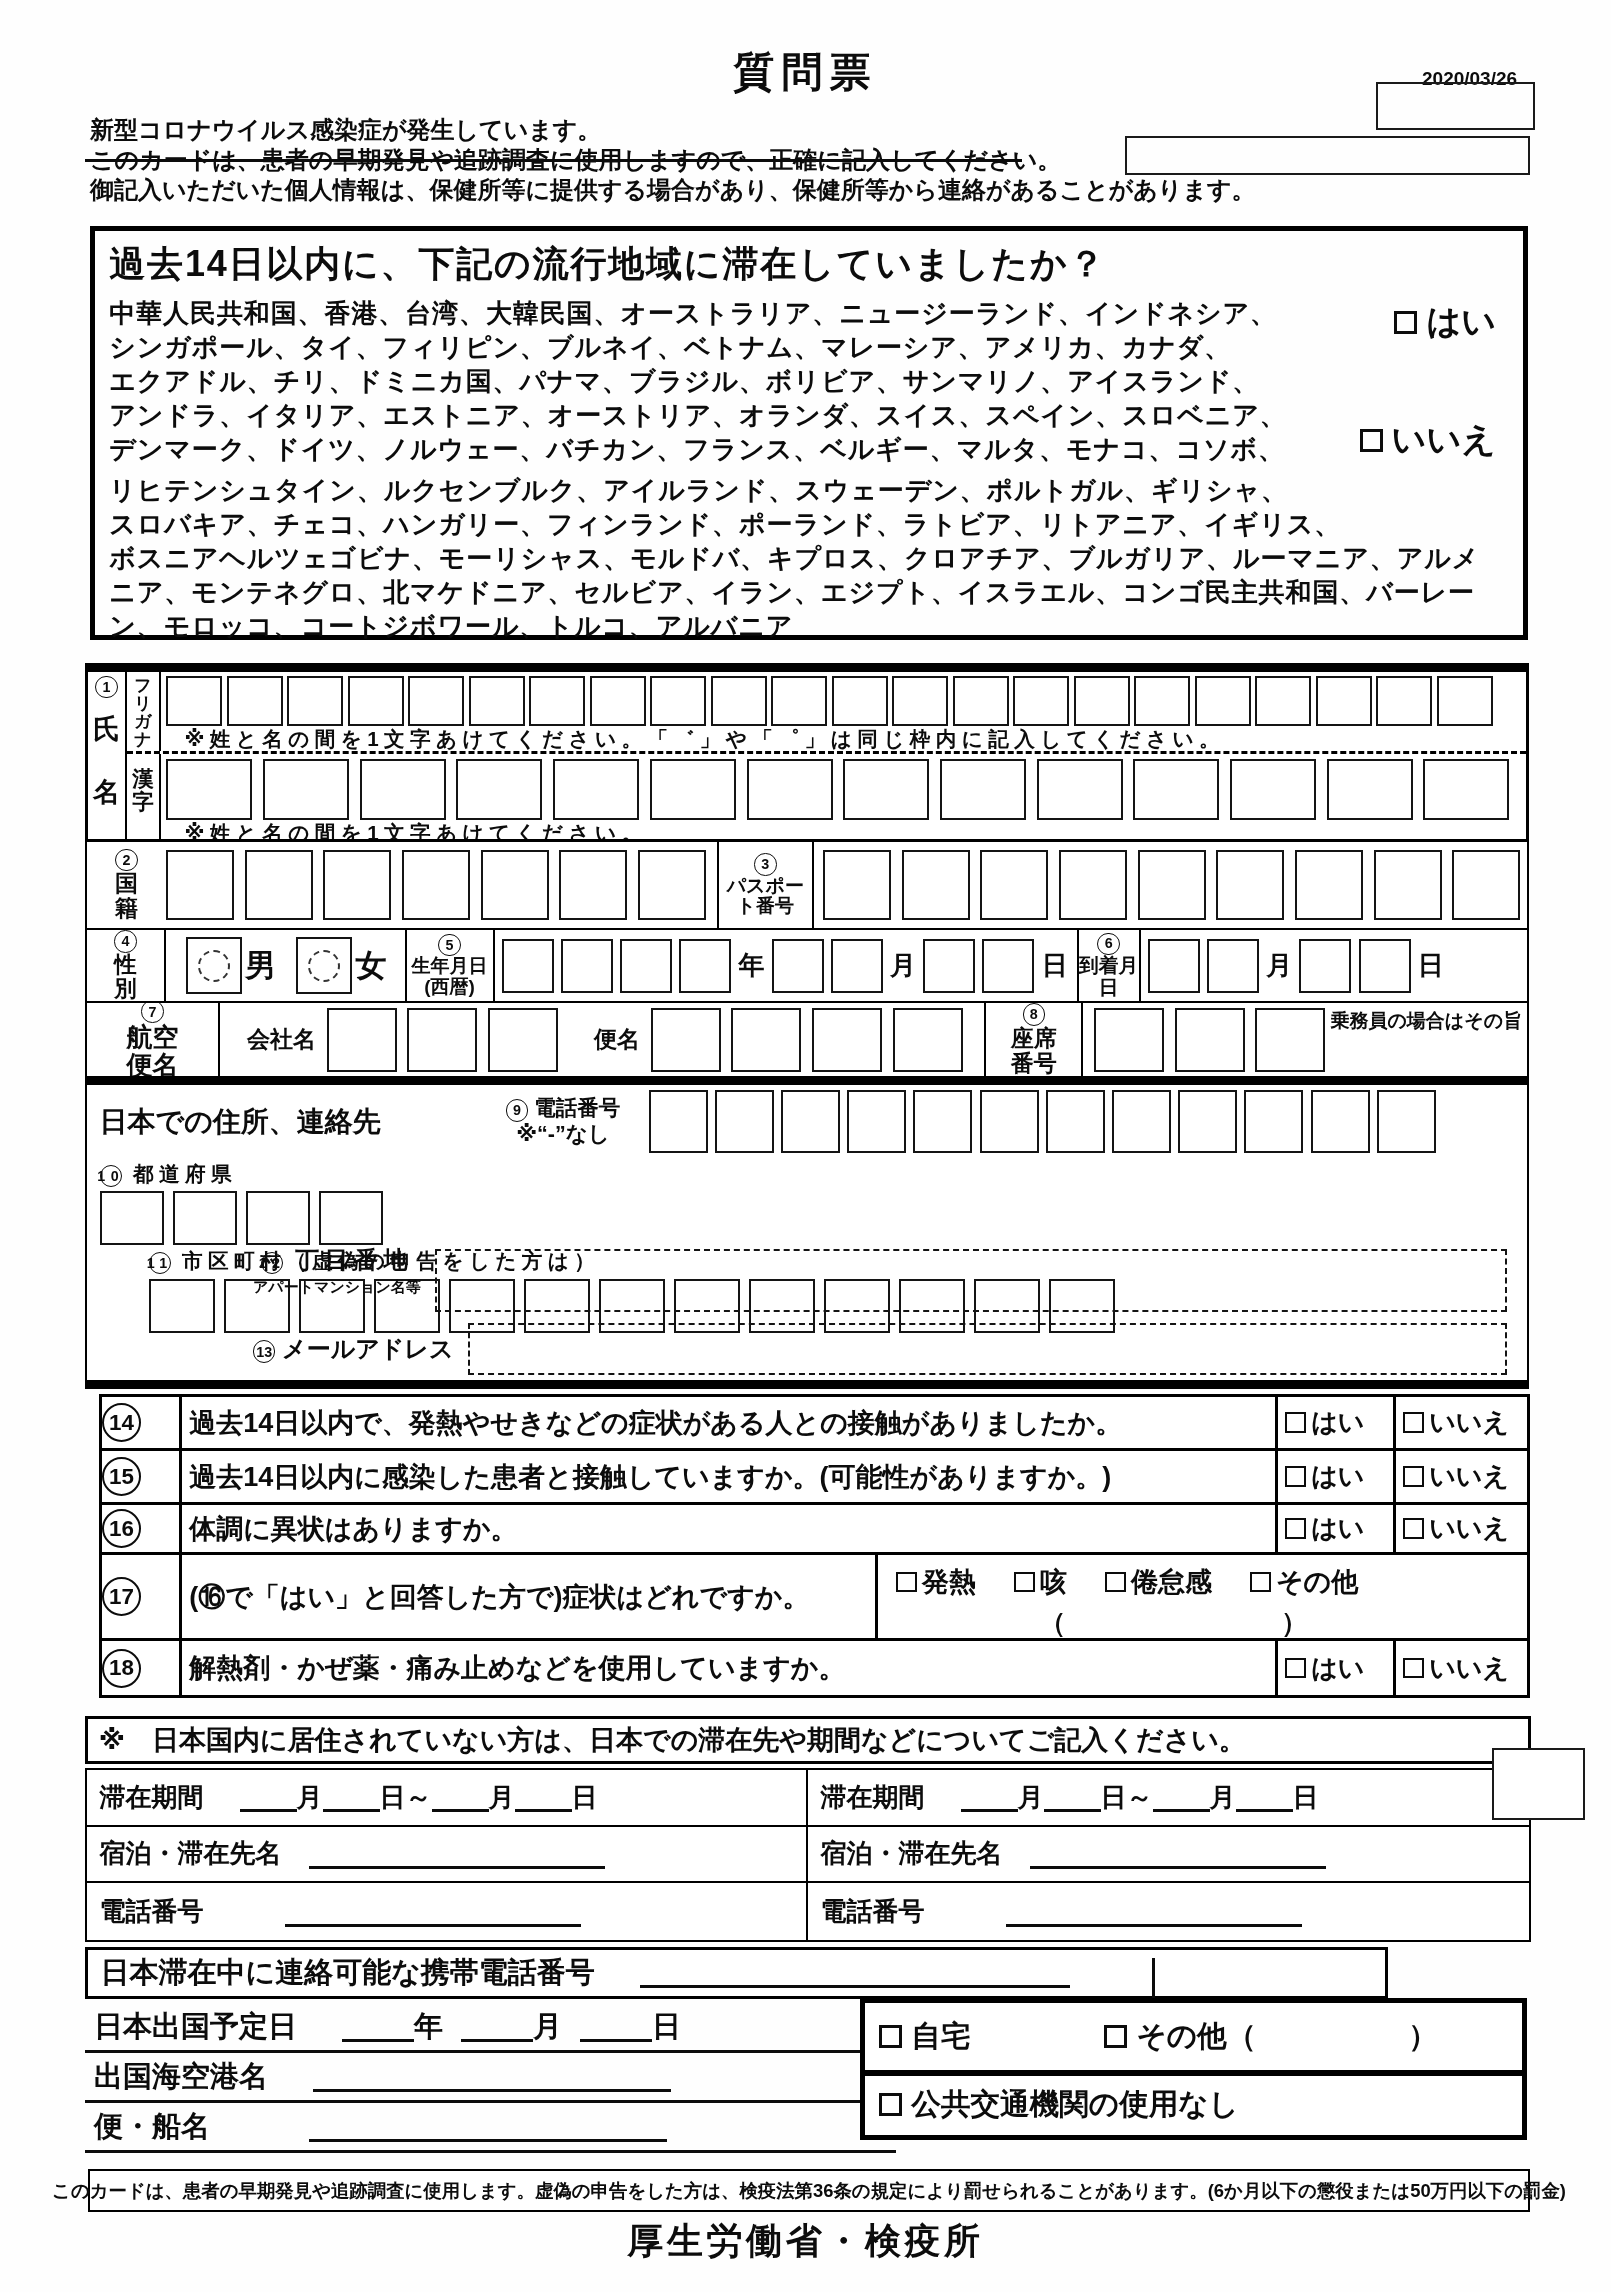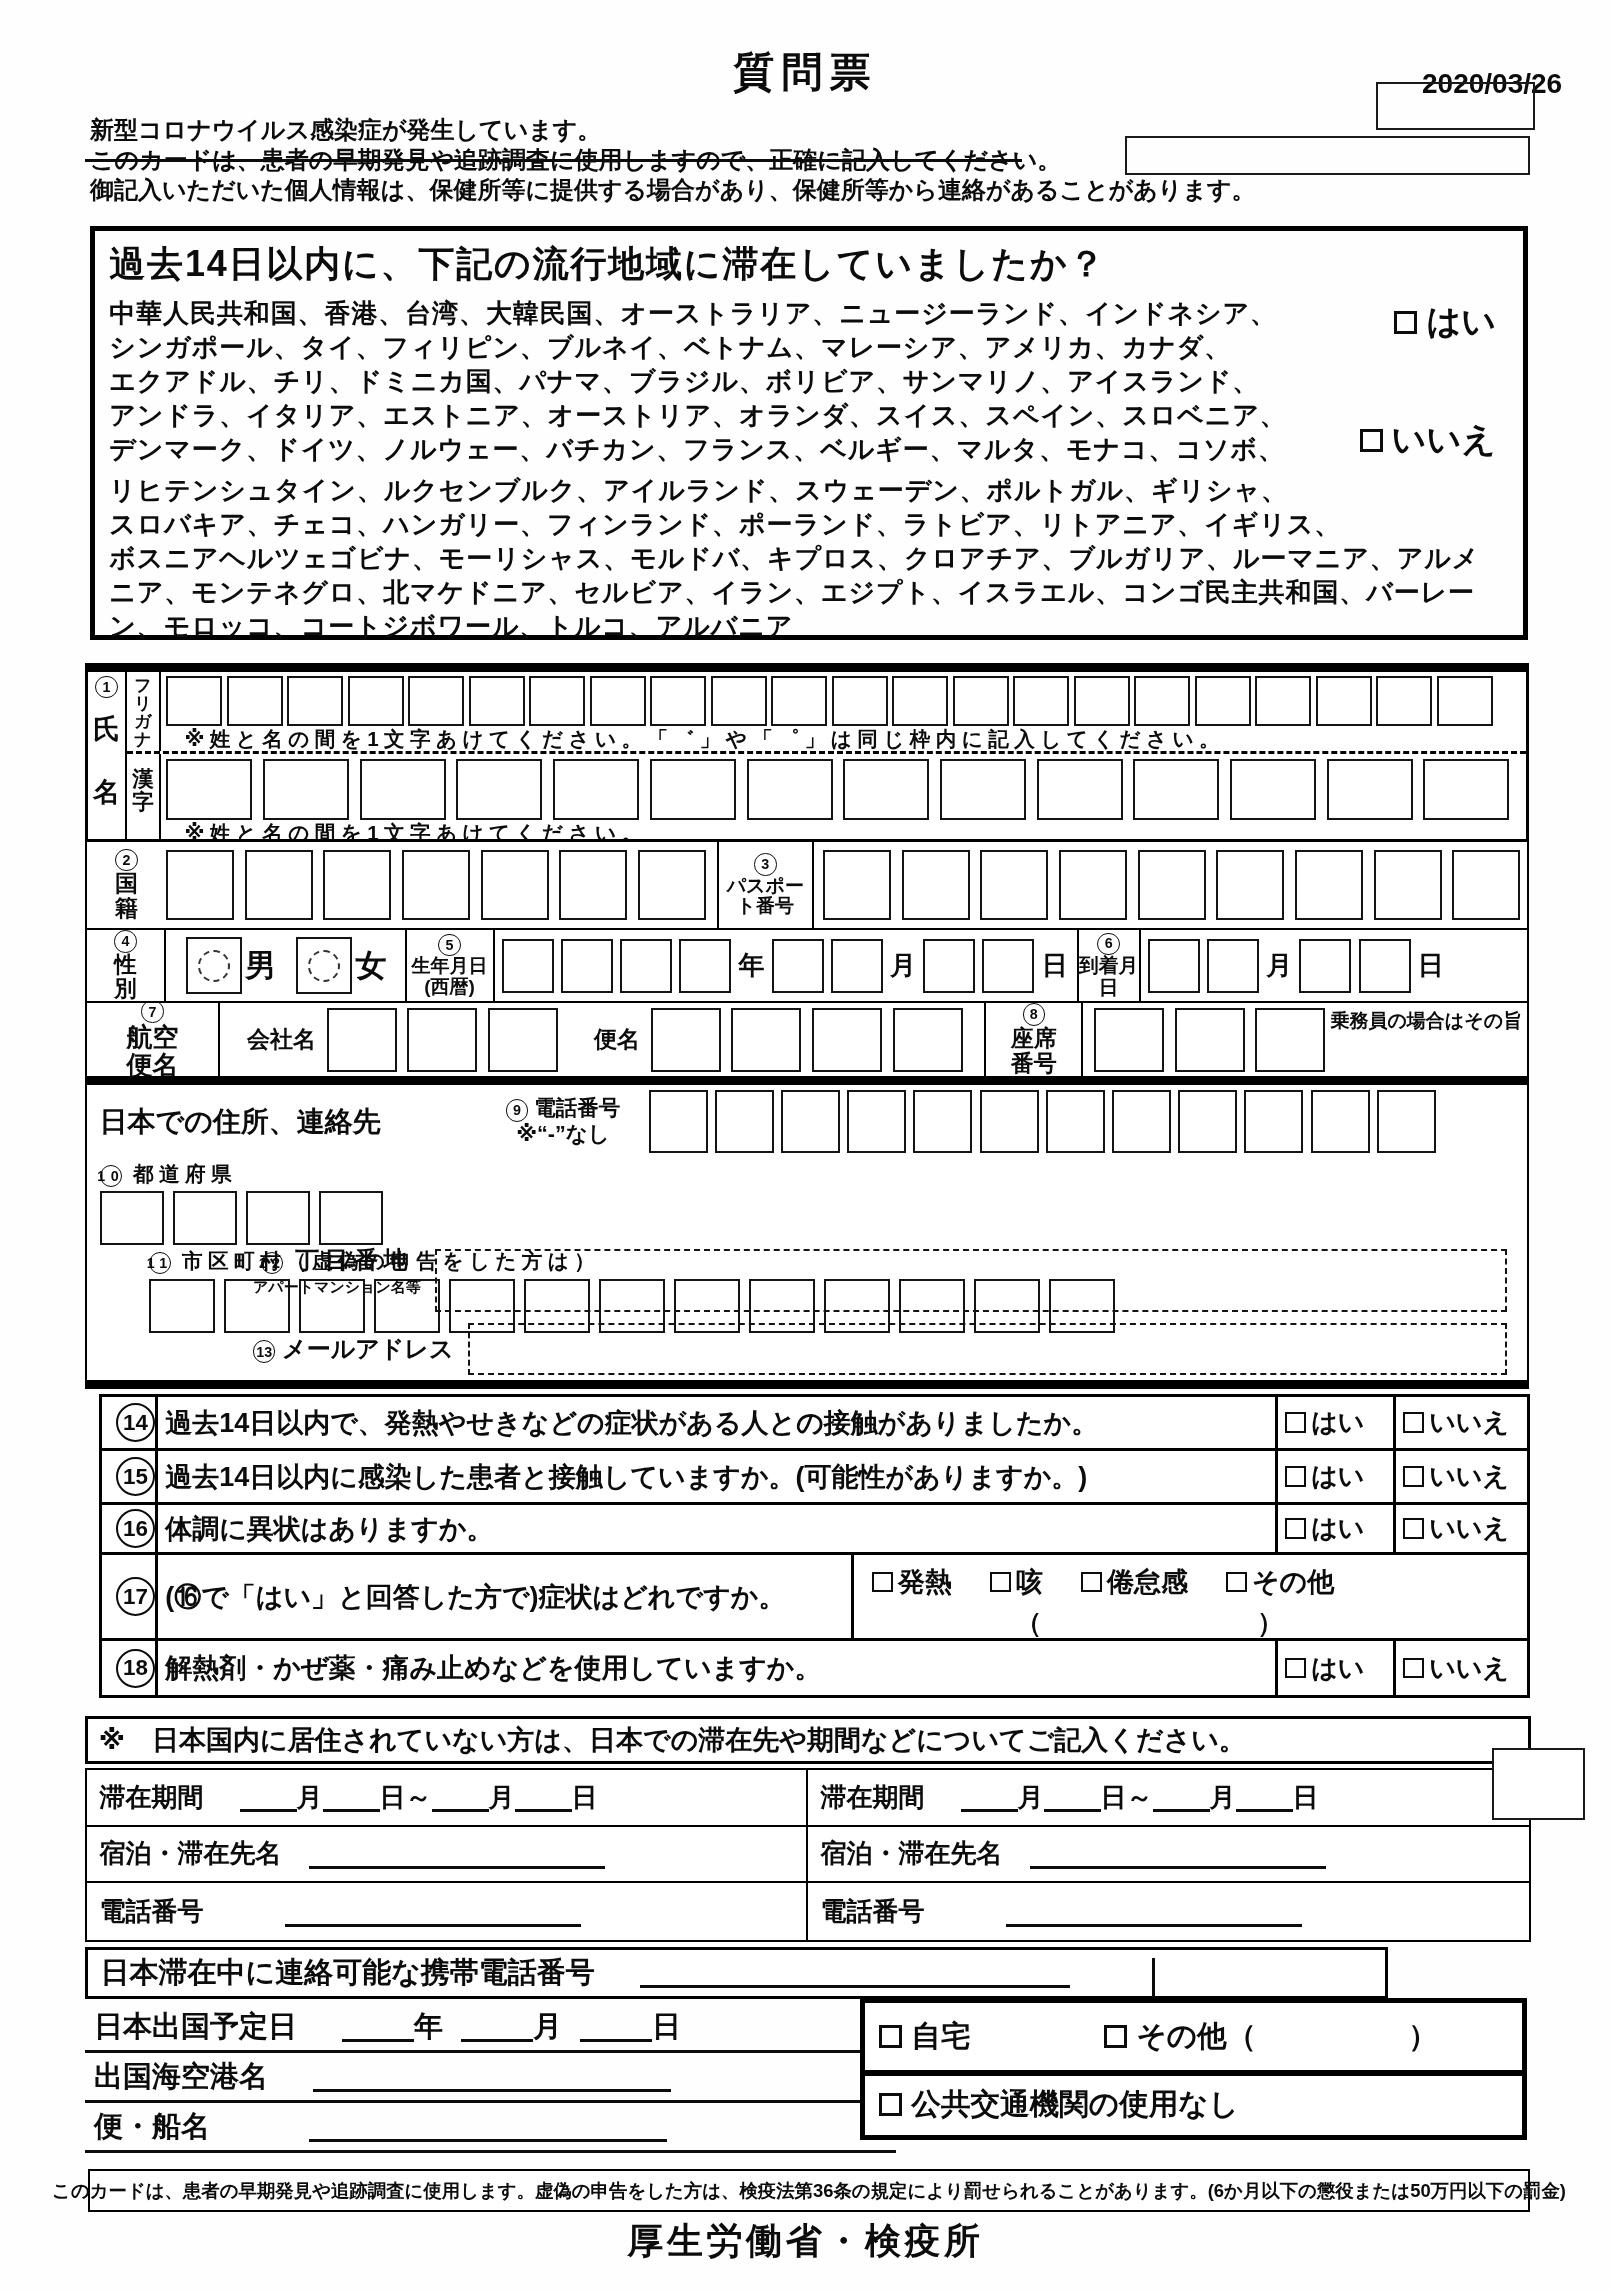--- a/index.html
+++ b/index.html
@@ -3,21 +3,21 @@
 <meta charset="utf-8">
 <style>
   * { box-sizing: border-box; margin: 0; padding: 0; }
   body { background: #d9d9d9; font-family: "Liberation Sans", "DejaVu Sans", sans-serif; }
   .page {
     position: relative; width: 1611px; height: 2293px; margin: 0 auto;
     background: #fefefe; color: #0c0c0c; font-weight: bold; overflow: hidden;
   }
   
   .title { position: absolute; top: 45px; left: 0; right: 0; text-align: center; font-size: 41px; letter-spacing: 7.2px; }
-  .date { position: absolute; top: 68px; left: 1422px; font-size: 28px; }
+  .date { position: absolute; top: 68px; left: 1422px; font-size: 19px; }
   .rect-a { position: absolute; left: 1376px; top: 82px; width: 159px; height: 48px; border: 2.7px solid #1a1a1a; }
   .rect-b { position: absolute; left: 1125px; top: 136px; width: 405px; height: 39px; border: 2.7px solid #1a1a1a; }
   .rect-c { position: absolute; left: 1492px; top: 1748px; width: 93px; height: 72px; border: 2.7px solid #1a1a1a; background: #fff; }
   .vline-art { position: absolute; left: 1152px; top: 1958px; height: 59px; border-left: 3.6px solid #0c0c0c; }
   .intro { position: absolute; left: 90px; top: 115px; width: 1397px; font-size: 24px; line-height: 30px; }
   .intro .l2 { position: relative; }
   .intro .l2::after { content: ""; position: absolute; left: -5.4px; top: 14.3px; width: 937px; border-top: 3.6px solid #0c0c0c; }
   
   .travel { position: absolute; left: 90px; top: 226px; width: 1438px; height: 414px; border: 5.4px solid #000; padding: 9px 14.3px; }
   .travel .q { font-size: 36px; letter-spacing: 1.8px; }
@@ -97,21 +97,21 @@
   .addr-rowD { height: 63px; display: flex; align-items: center; }
   .street-label { margin-left: 166px; text-align: center; font-size: 24px; letter-spacing: 5.4px; flex: none; }
   .street-sub { font-size: 15px; letter-spacing: 0; margin-top: 1.8px; }
   .email-label { margin-left: 166px; font-size: 24px; flex: none; }
   .dashed-input { flex: 1; border: 2.7px dashed #141414; margin: 0 19.7px 0 14.3px; align-self: center; }
   .di-c { height: 63px; } .di-d { height: 52px; }
   
   .qtable { position: absolute; left: 99px; top: 1394px; width: 1431px; border: 3.6px solid #000; background: #fff; }
   .q-row { display: flex; border-bottom: 3.6px solid #000; align-items: stretch; }
   .q-row:last-child { border-bottom: none; }
-  .q-num { width: 56px; border-right: 3.6px solid #000; display: flex; align-items: center; justify-content: flex-end; flex: none; }
+  .q-num { width: 80px; border-right: 3.6px solid #000; display: flex; align-items: center; justify-content: flex-start; flex: none; }
   .q-circ { display: inline-flex; width: 39px; height: 39px; border: 2.7px solid #0c0c0c; border-radius: 50%;
             align-items: center; justify-content: center; font-size: 22.4px; }
   .q-text { flex: 1; font-size: 27px; display: flex; align-items: center; padding: 5.4px 3.6px 5.4px 7.2px; }
   .q-yes, .q-no { border-left: 3.6px solid #000; display: flex; align-items: center; font-size: 26px; padding-left: 7.2px; flex: none; }
   .q-yes { width: 118px; } .q-no { width: 134px; }
   .h60 { height: 54px; } .h56 { height: 50px; } .h96 { height: 86px; }
   .q-text-17 { flex: 0 0 693px; }
   .q-sym { flex: 1; border-left: 3.6px solid #000; font-size: 27px; padding: 9px 0 0 18px; }
   .sym-line { display: flex; align-items: center; }
   .sym-item { display: flex; align-items: center; margin-right: 38px; }

